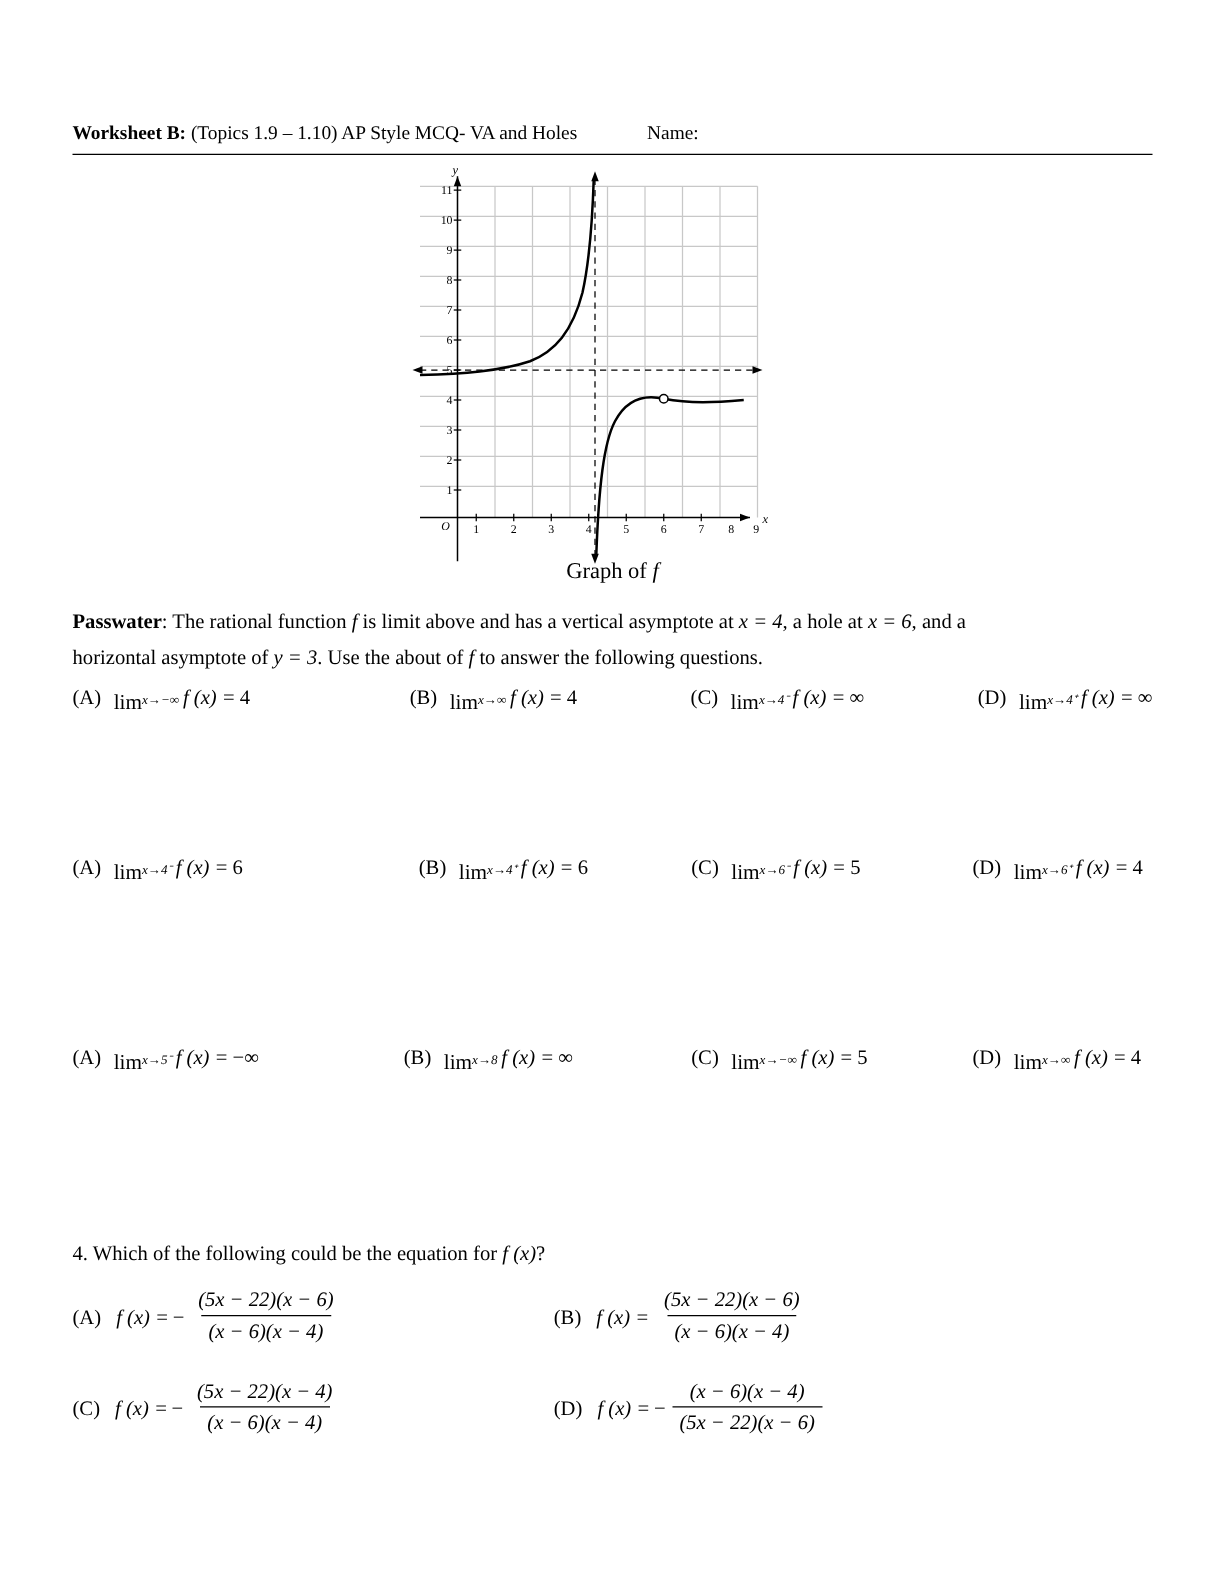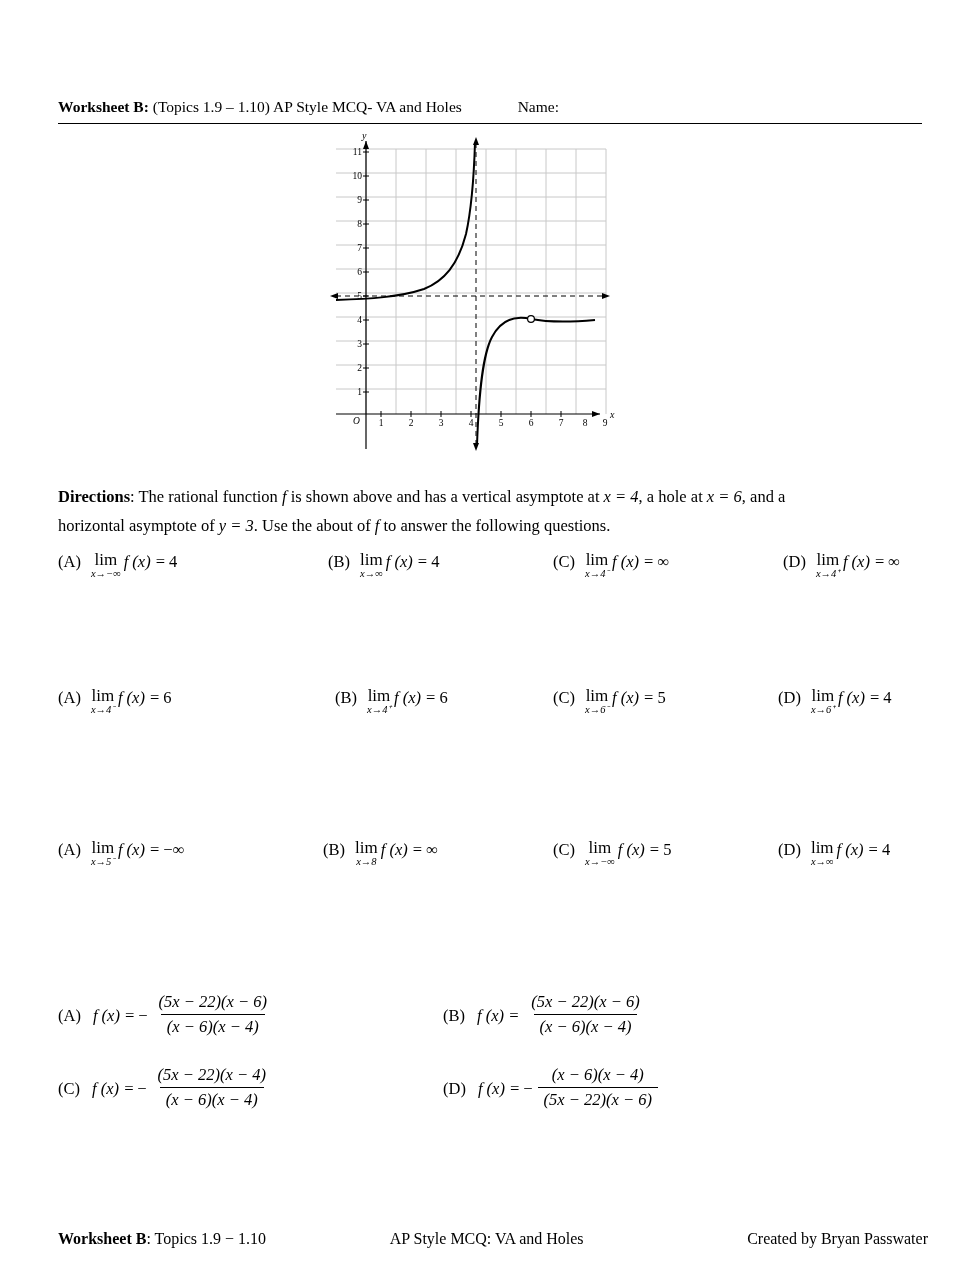--- a/index.html
+++ b/index.html
@@ -81,21 +81,21 @@
   .choice {
     display: flex;
     align-items: center;
     font-size: 16.5px;
   }
   .choice .lbl { margin-right: 10px; white-space: nowrap; }
 
   
   .lim {
     display: inline-flex;
-    flex-direction: column;
+    flex-direction: row;
     align-items: center;
     line-height: 1;
     margin-right: 3px;
     position: relative;
     top: 3px;
   }
   .lim .op { font-size: 17px; font-style: normal; }
   .lim .sub { font-size: 10.5px; margin-top: 1px; font-style: italic; }
   .fx { font-style: italic; white-space: nowrap; }
   .eq { white-space: nowrap; }
@@ -243,25 +243,29 @@
       </g>
 
       <path d="M 36 171 C 70 170, 100 168, 124 160 C 144 152, 158 136, 166 105 C 172 78, 174 45, 175 14" fill="none" stroke="#000" stroke-width="2"></path>
 
       <path d="M 177 316 C 179 260, 183 225, 192 208 C 201 191, 214 186, 231 190 C 252 194, 272 193, 295 191" fill="none" stroke="#000" stroke-width="2"></path>
 
       <circle cx="231" cy="190" r="3.4" fill="#ffffff" stroke="#000" stroke-width="1.2"></circle>
     </svg>
   </div>
 
+  <div class="graph-caption">
+    <span>Graph of</span>
+    <i>f</i>
+  </div>
 
   <div class="directions">
-    <b>Directions</b><span>:  The rational function</span>
+    <b>Passwater</b><span>:  The rational function</span>
     <i class="mi">f</i>
-    <span>is shown above and has a vertical asymptote at</span>
+    <span>is limit above and has a vertical asymptote at</span>
     <i class="mi">x = 4</i><span>, a hole at</span>
     <i class="mi">x = 6</i><span>, and a</span>
     <br>
     <span>horizontal asymptote of</span>
     <i class="mi">y = 3</i><span>.  Use the about of</span>
     <i class="mi">f</i>
     <span>to answer the following questions.</span>
   </div>
 
   <div class="question" style="top:505px;">
@@ -381,20 +385,25 @@
             <span class="op">lim</span>
             <span class="sub">x→∞</span>
           </span>
         <span class="fx">f (x)</span>
         <span class="eq" style="margin-left:5px;">= 4</span>
       </div>
     </div>
   </div>
 
   <div class="question" style="top:950px;">
+    <div class="q-text" style="margin-bottom:18px;">
+      <span>4.</span>
+      <span>Which of the following could be the equation for</span>
+      <i class="mi">f (x)</i><span>?</span>
+    </div>
 
     <div style="display:flex;">
       <div style="width:385px;">
         <div class="q4choice">
           <span class="lbl">(A)</span>
           <span class="mi">f (x) =</span>
           <span style="margin:0 3px;">−</span>
           <span class="frac">
             <span class="num">(5x − 22)(x − 6)</span>
             <span class="den">(x − 6)(x − 4)</span>
@@ -433,21 +442,14 @@
           <span style="margin:0 3px;">−</span>
           <span class="frac">
             <span class="num">(x − 6)(x − 4)</span>
             <span class="den">(5x − 22)(x − 6)</span>
           </span>
         </div>
       </div>
     </div>
   </div>
 
-  <div class="footer">
-    <div>
-      <b>Worksheet B</b><span>: Topics 1.9 − 1.10</span>
-    </div>
-    <div class="mid">AP Style MCQ: VA and Holes</div>
-    <div>Created by Bryan Passwater</div>
-  </div>
 
 </div>
 
 </body></html>

